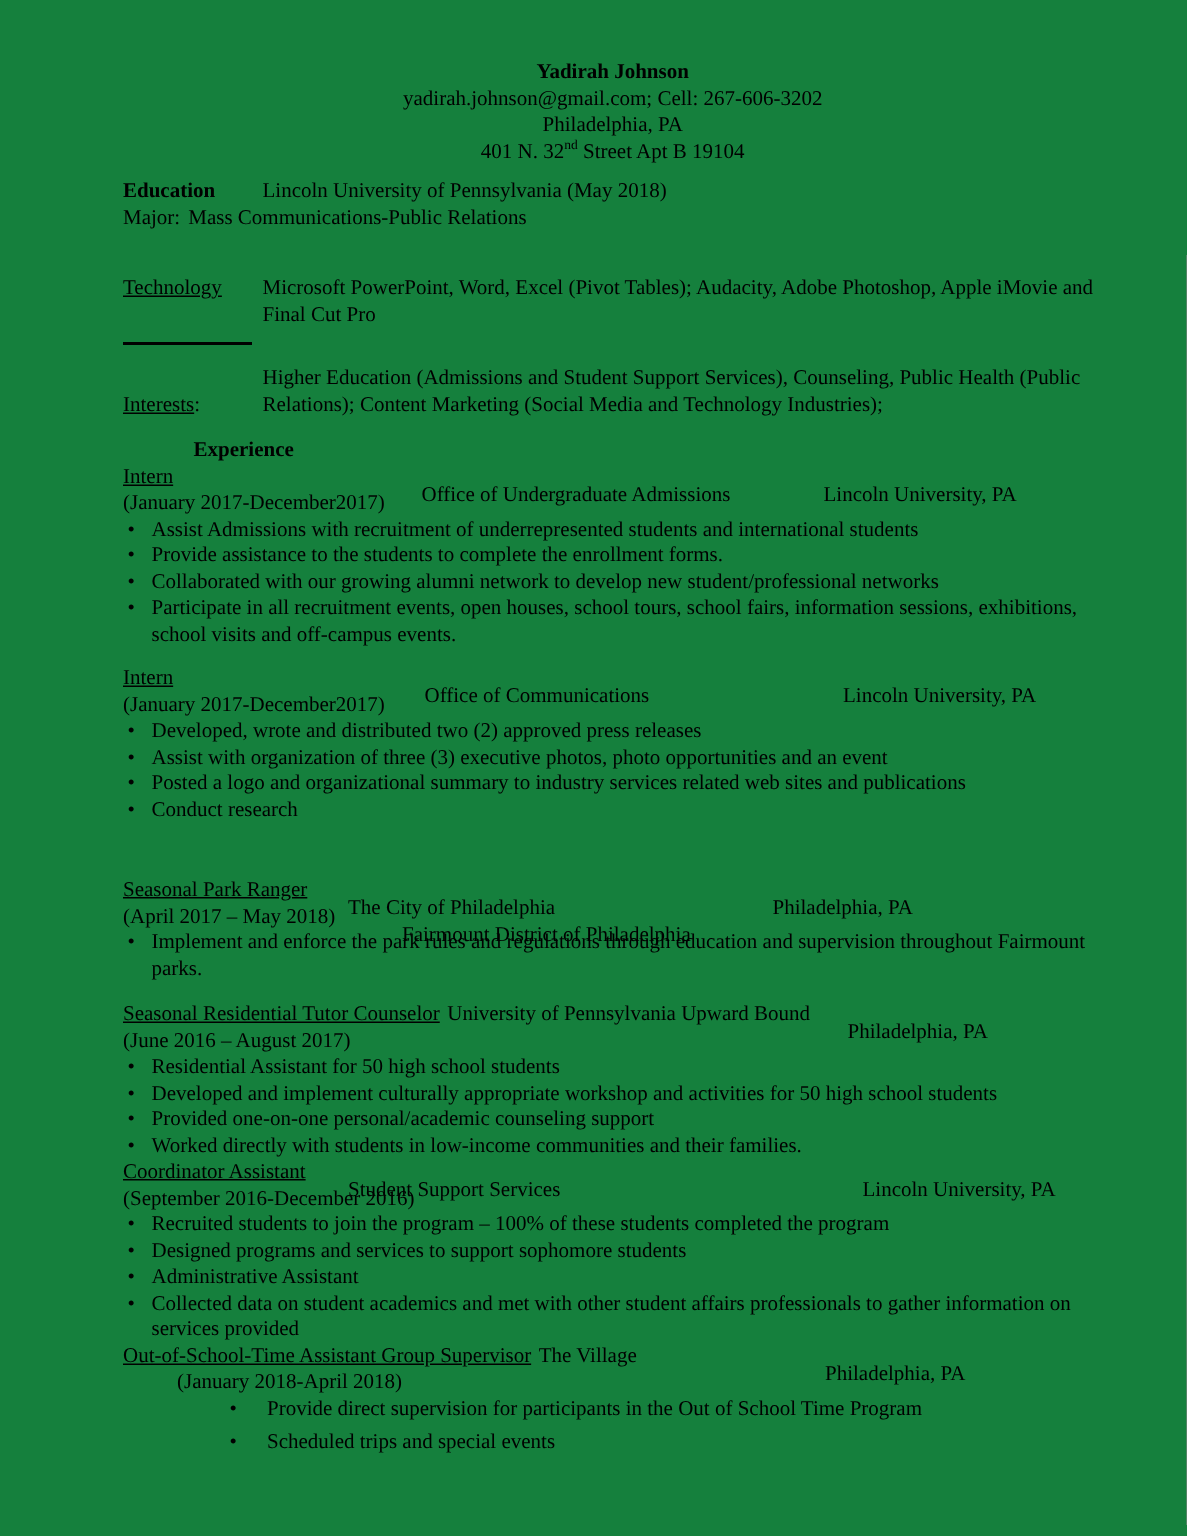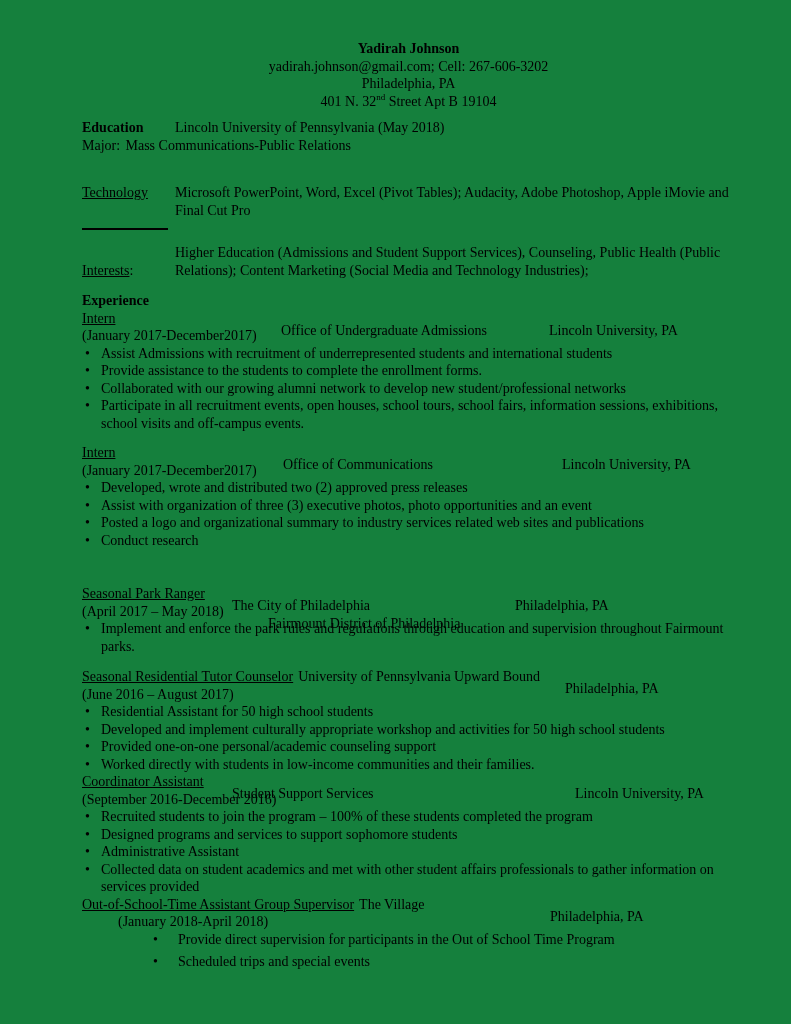--- a/index.html
+++ b/index.html
@@ -23,21 +23,21 @@
 
   
   .labeled-row{display:flex;align-items:flex-start;}
   .labeled-row .label{flex:0 0 93px;}
   .labeled-row .val{flex:1 1 auto;}
   .edu-row{margin-top:9px;}
   .major-row .major-label{display:inline-block;width:40px;}
   .tech-row{margin-top:30px;}
   .interests-rule{width:86px;border-top:2px solid #000;margin-top:9px;}
   .interests-row{margin-top:14px;align-items:flex-end;}
-  .exp-heading{margin-top:13px;}
+  .exp-heading{margin-top:13px;margin-left:47px;}
 
   
   .job-header,.job-date-row{position:relative;}
   .abs{position:absolute;top:12px;white-space:nowrap;}
   .org-inline{margin-left:5px;}
   .bullets{margin:0;}
   .bullet-row{position:relative;padding-left:19px;}
   .bullet-row::before{content:"\2022";position:absolute;left:3px;top:0;}
   .job.deep .job-date{padding-left:36px;}
   .job.deep .bullet-row{padding-left:96px;}

